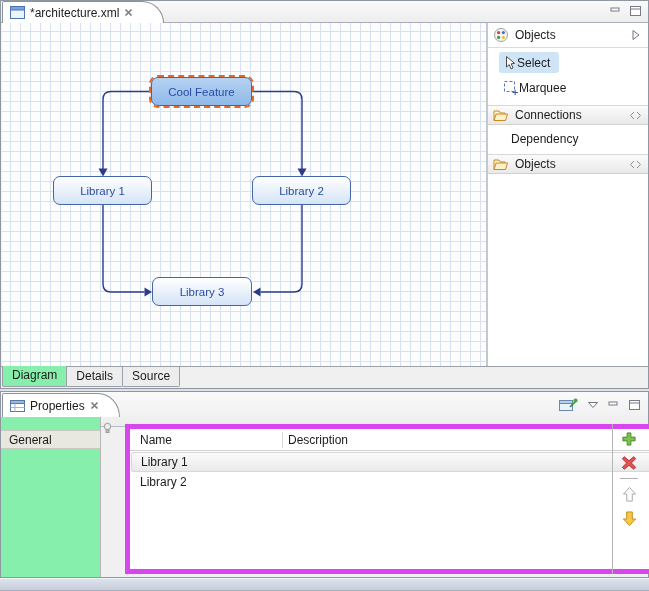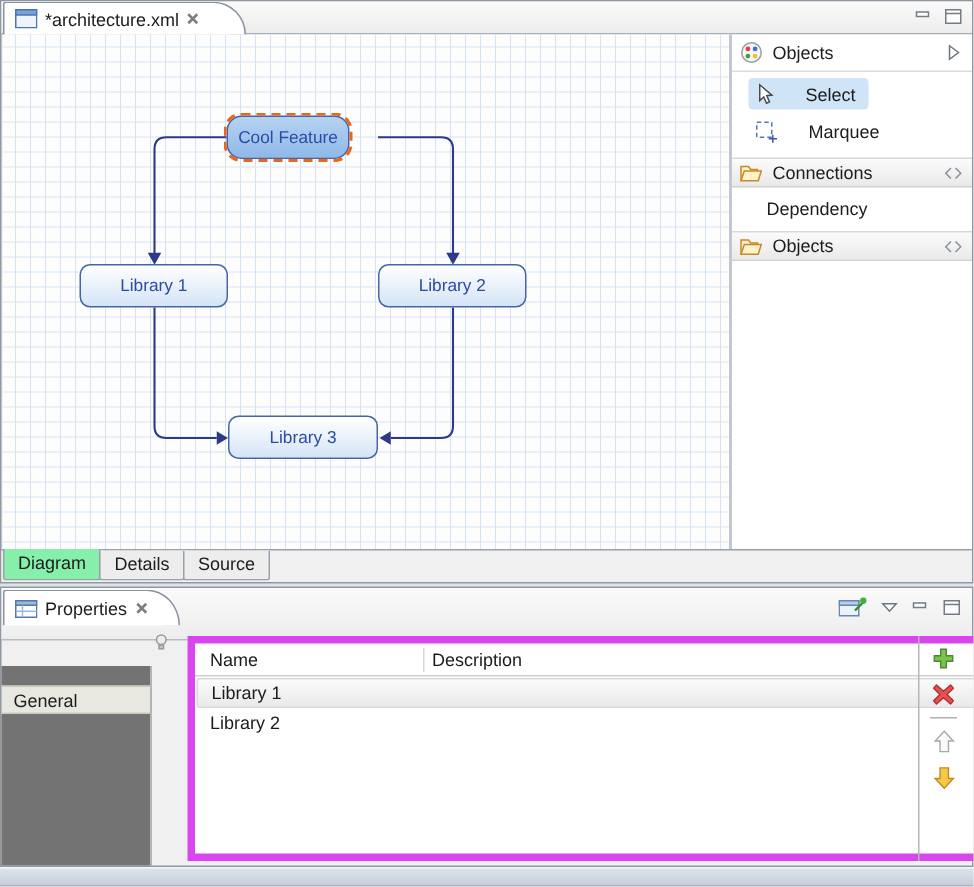--- a/index.html
+++ b/index.html
@@ -50,37 +50,37 @@
   .node {
     position:absolute; display:flex; align-items:center; justify-content:center;
     background:linear-gradient(#ffffff,#d4e4f6);
     border:1px solid #4565a5; border-radius:7px;
     color:#2b4ba6; font-size:11.5px;
   }
   .node.selected {
     background:linear-gradient(#b6d2f2,#8fb9e9);
     outline:2px dashed #e8661e; outline-offset:0px;
   }
-  #node-cool-feature { left:149px; top:54px;  width:82px; height:29px;border-radius:10px; }
+  #node-cool-feature { left:149px; top:54px;  width:101px; height:29px; }
   #node-library-1    { left:51px;  top:153px; width:99px;  height:29px; }
   #node-library-2    { left:250px; top:153px; width:99px;  height:29px; }
   #node-library-3    { left:150px; top:254px; width:100px; height:29px; }
 
   
   .palette {
     position:absolute; left:485px; top:22px; width:162px; height:343px;
     background:#fff; border-left:2px solid #c2c8d0;
   }
   .pal-header {
     height:25px; display:flex; align-items:center; gap:6px; padding:0 7px 0 5px;
     border-bottom:1px solid #dcdcdc;
   }
   .pal-header .spacer { flex:1; }
   .tool {
-    display:flex; align-items:center; gap:20px;
+    display:flex; align-items:center; gap:0;
     margin:4px 0 0 11px; height:21px; padding:0 9px 0 4px;
     width:max-content; border-radius:3px;
   }
   .tool.selected { background:#cfe4f7; }
   .tool-last { margin-bottom:7px; }
   .group-header {
     height:20px; display:flex; align-items:center; gap:6px; padding:0 6px 0 5px;
     background:linear-gradient(#fbfbfb,#e9e9e9);
     border-top:1px solid #d8d8d8; border-bottom:1px solid #d0d0d0;
   }
@@ -115,21 +115,21 @@
     position:absolute; left:1px; top:1px; height:24px; width:118px;
     background:#fff; border:1px solid #8a929c; border-bottom:none;
     border-radius:2px 22px 0 0 / 2px 24px 0 0;
     display:flex; align-items:center; gap:5px; padding:0 24px 0 7px;
     z-index:2;
   }
   .props-toolbar { position:absolute; right:7px; top:5px; display:flex; gap:9px; align-items:center; z-index:3; }
 
   .tablist {
     position:absolute; left:0; top:25px; width:100px; bottom:0;
-    background:#737373; border-right:1px solid #b6b6b6;margin-top:27px;
+    background:#86efac; border-right:1px solid #b6b6b6;
   }
   .side-tab-general {
     margin-top:13px; height:19px; line-height:18px; padding-left:8px;
     background:#e8e8e0; border-top:1px solid #c9c9bd; border-bottom:1px solid #c9c9bd;
   }
   .side-tab-deps {
     height:22px; line-height:22px; padding-left:8px;
     background:#fff; font-weight:bold; width:100px;
   }
   .bulb { position:absolute; left:102px; top:30px; }

